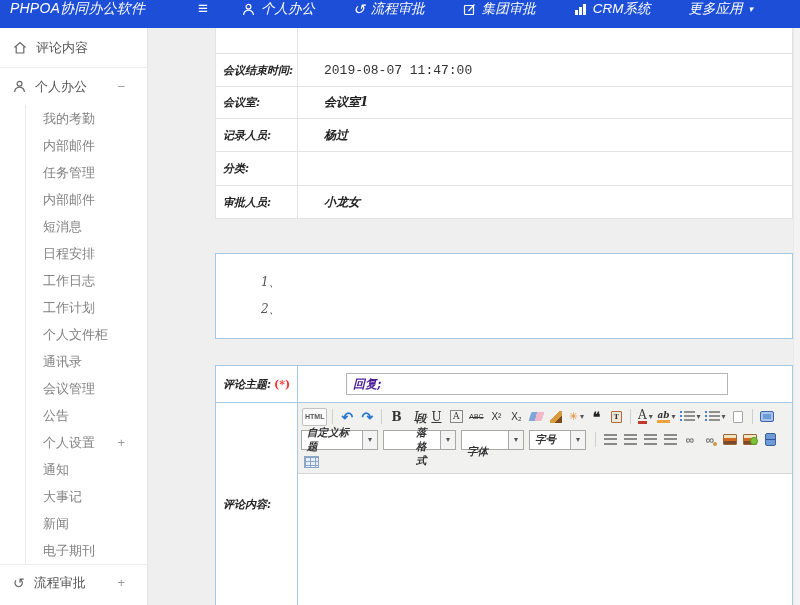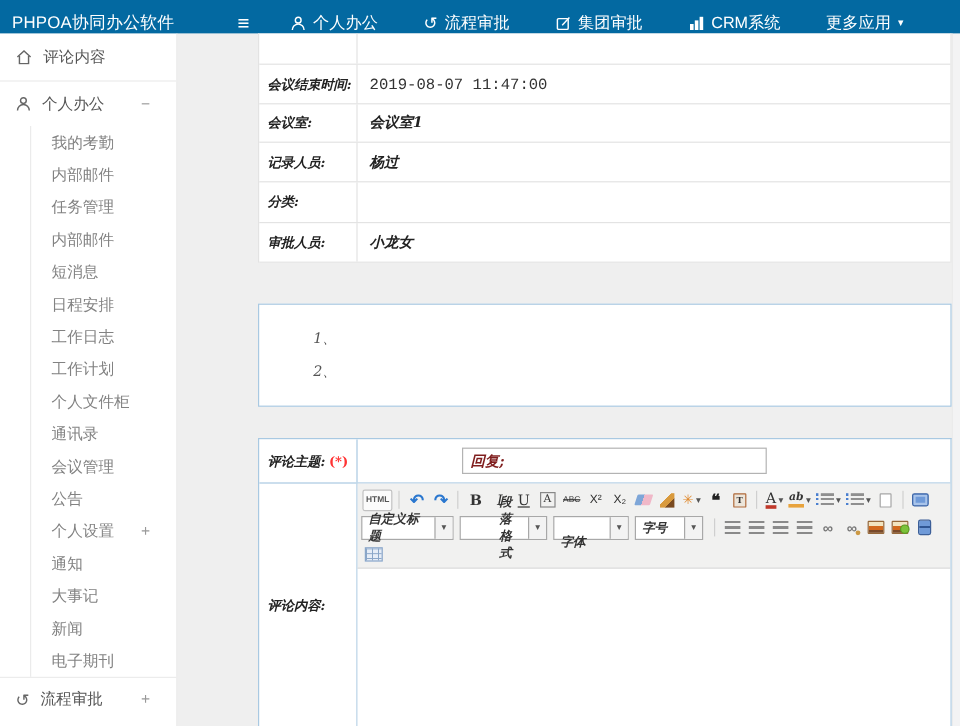--- a/index.html
+++ b/index.html
@@ -7,21 +7,21 @@
   body {
     position:relative; overflow:hidden;
     background:#efefef;
     font-family:"Liberation Sans", sans-serif;
     color:#333;
   }
 
   
   .topbar {
     position:absolute; top:0; left:0; right:0; height:28px;
-    background:#0369a1; display:flex; align-items:flex-end; color:#fff;
+    background:#1d4ed8; display:flex; align-items:flex-start; color:#fff;font-style:italic;
   }
   .brand { width:192px; padding-left:10px; font-size:14px; letter-spacing:.2px; }
   .menu-toggle { font-size:17px; line-height:1; padding:0 6px; cursor:pointer; }
   .topnav { display:flex; align-items:center; margin-left:28px; gap:38px; }
   .topnav-item { display:flex; align-items:center; gap:6px; font-size:13.5px; cursor:pointer; }
   .topnav-item svg { display:block; }
   .glyph-icon { font-size:14px; line-height:1; }
   .caret { font-size:9px; line-height:1; }
 
   
@@ -46,21 +46,21 @@
     background:#f3f3f4; border-left:1px solid #e9e9e9;
   }
 
   
   .main { position:absolute; left:148px; top:28px; right:7px; bottom:0; background:#efefef; }
 
   .meeting-table {
     position:absolute; left:67px; top:0; width:578px; background:#fff;
     border-left:1px solid #e3e3e3; border-right:1px solid #e3e3e3;
   }
-  .m-row { display:flex; border-bottom:1px solid #e3e3e3; }
+  .m-row { display:flex; border-bottom:1px solid #e3e3e3;gap:16px; }
   .m-row.partial { height:26px; }
   .m-label {
     width:82px; border-right:1px solid #e3e3e3; display:flex; align-items:center;
     padding-left:7px; font:italic 600 11px "DejaVu Serif", serif; color:#222;
   }
   .m-value { flex:1; display:flex; align-items:center; padding-left:10px;
     font:italic 600 12px "DejaVu Serif", serif; color:#222; }
   .m-value.mono { font:13px "Liberation Mono", monospace; font-style:normal; color:#333; }
   .h33 { height:33px; } .h32 { height:32px; } .h34 { height:34px; }
 
@@ -79,23 +79,23 @@
   .c-row1 { height:37px; border-bottom:1px solid #a9c9e2; display:flex; flex:none;gap:40px; }
   .c-row2 { flex:1; display:flex; min-height:0; }
   .c-label {
     width:82px; border-right:1px solid #a9c9e2; display:flex; align-items:center;
     padding-left:7px; gap:3px; font:italic 600 11px "DejaVu Serif", serif; color:#222;
     flex:none;
   }
   .required { color:#f33; font-style:normal; font-size:11px; }
   .c-value1 { flex:1; display:flex; align-items:center; padding-left:8px; }
   .subject-input {
-    width:254px; height:22px; border:1px solid #b3b3b3; background:#fff;
+    width:382px; height:22px; border:1px solid #b3b3b3; background:#fff;
     display:flex; align-items:center; padding-left:6px;
-    font:600 italic 12px "DejaVu Serif", serif; color:#7f1d1d;margin-left:39px;
+    font:600 italic 12px "DejaVu Serif", serif; color:#4c1d95;
   }
   .c-editor-cell { flex:1; display:flex; flex-direction:column; min-width:0; }
 
   
   .editor-toolbar { background:#f1f1f0; border-bottom:1px solid #d6d6d6; padding:2px 3px 1px 3px; }
   .tb-row { display:flex; align-items:center; height:23px; }
   .tb-row3 { height:21px; }
   .tb-btn {
     min-width:18px; height:18px; display:inline-flex; align-items:center; justify-content:center;
     margin:0 1px; border-radius:2px; cursor:pointer; font-size:12px; color:#333;

